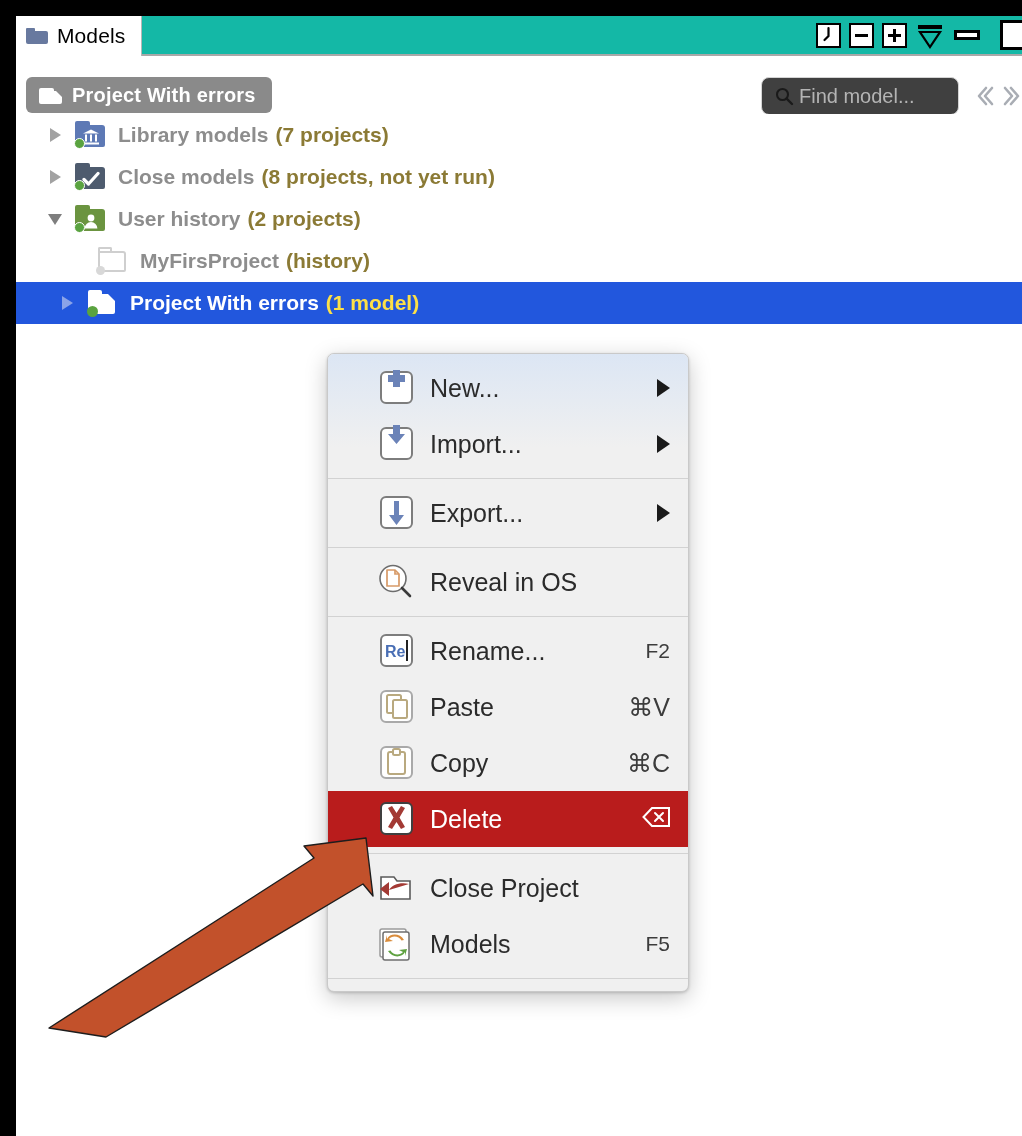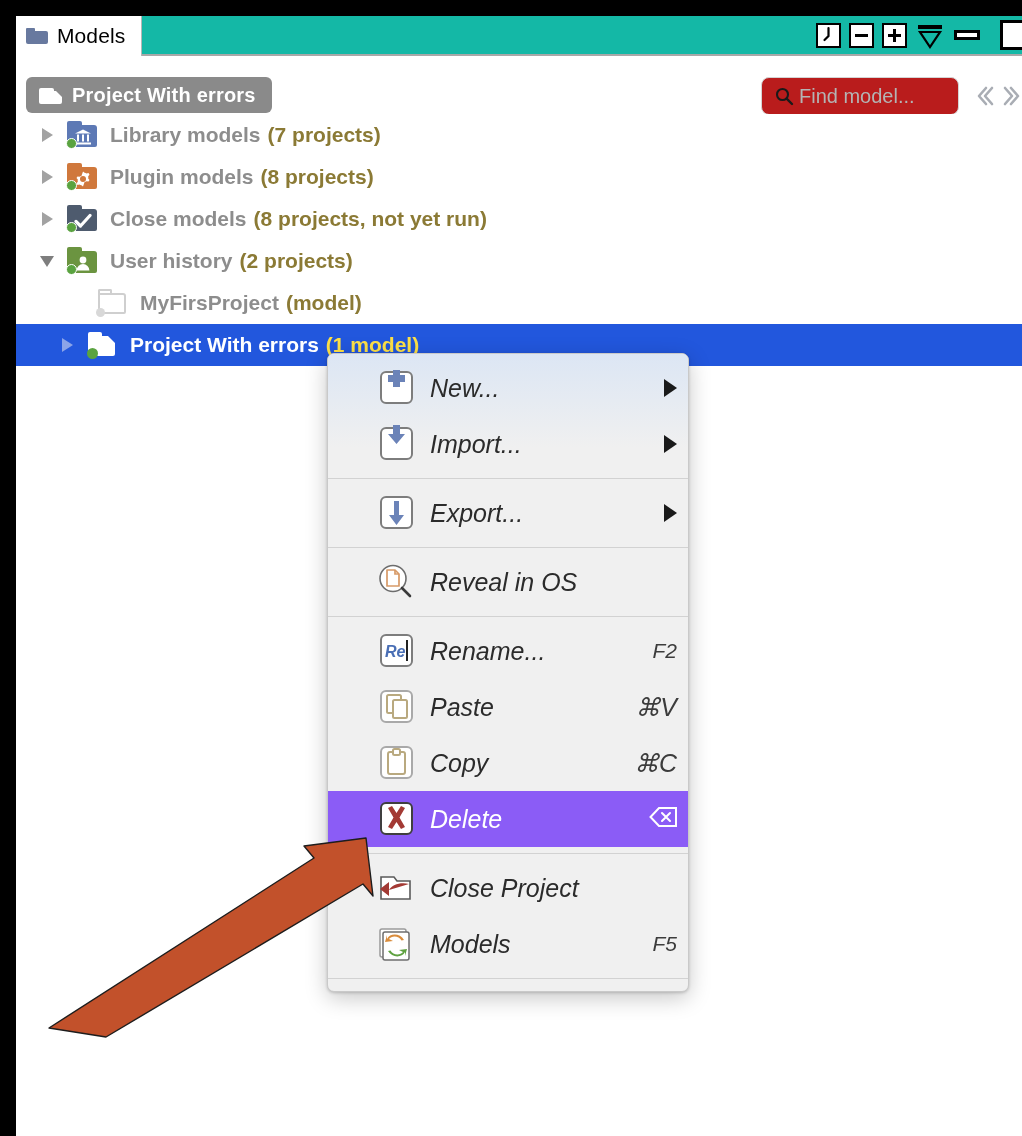--- a/index.html
+++ b/index.html
@@ -168,21 +168,21 @@
     color: #ffffff;
     font-size: 20px;
     font-weight: bold;
     letter-spacing: 0.2px;
   }
 
   .searchbox {
     position: absolute;
     right: 63px; top: 21px;
     width: 198px; height: 38px;
-    background: #b91c1c;
+    background: #404040;
     border: 1px solid #d4d4d4;
     border-radius: 8px;
     display: flex;
     align-items: center;
     padding-left: 12px;
     box-sizing: border-box;
   }
   .search-icon { width: 20px; height: 20px; flex: 0 0 auto; margin-right: 5px; }
   .search-ph {
     color: #b4b4b4;
@@ -203,21 +203,21 @@
     left: 0; top: 98px;
     width: 1006px;
     bottom: 0;
     background: #ffffff;
   }
   .row {
     position: relative;
     height: 42px;
     display: flex;
     align-items: center;
-    padding-left: 20px;
+    padding-left: 28px;
     box-sizing: border-box;
   }
   .row.selected { background: #2257dd; }
   .twisty {
     width: 22px; flex: 0 0 auto;
     display: flex; align-items: center; justify-content: center;
     margin-right: 6px;
   }
   .twisty .tri-r {
     width: 0; height: 0;
@@ -342,26 +342,25 @@
     border-radius: 7px;
     box-shadow: 0 6px 22px rgba(0,0,0,0.22), 0 1px 3px rgba(0,0,0,0.18);
     padding: 6px 0 6px 0;
     box-sizing: border-box;
     overflow: hidden;
   }
   .mi {
     height: 56px;
     display: flex;
     align-items: center;
-    padding: 0 11px 0 48px;
+    padding: 0 18px 0 48px;
     box-sizing: border-box;
     position: relative;
-    font-style: italic;
-  }
-  .mi.hl { background: #8b5cf6; }
+  }
+  .mi.hl { background: #b91c1c; }
   .mi-icon {
     width: 40px; height: 40px;
     flex: 0 0 auto;
     margin-right: 14px;
     position: relative;
   }
   .mi-label {
     font-size: 25px;
     color: #2b2b2b;
     flex: 1 1 auto;
@@ -520,38 +519,20 @@
             <rect x="13" y="6.5" width="2" height="7" fill="#fff"></rect>
             <rect x="1" y="14.5" width="16" height="2" fill="#fff"></rect>
           </svg>
         </span>
         <span class="dot"></span>
       </span>
       <span class="row-label">Library models</span>
       <span class="row-count">(7 projects)</span>
     </div>
 
-    <div class="row">
-      <span class="twisty">
-            <span class="tri-r"></span>
-          </span>
-      <span class="ficon">
-        <span class="ft" style="background:#d0783c"></span>
-        <span class="fb" style="background:#d0783c"></span>
-        <span class="glyph">
-          <svg width="18" height="18" viewBox="0 0 18 18">
-            <path d="M9 1.5 l1.6 1.2 a6.5 6.5 0 0 1 1.9 .8 l2-.4 1 1.7 -1.3 1.5 a6.5 6.5 0 0 1 0 2.1 l1.3 1.5 -1 1.7 -2-.4 a6.5 6.5 0 0 1 -1.9 .8 L9 16.5 7.4 15.3 a6.5 6.5 0 0 1 -1.9-.8 l-2 .4 -1-1.7 1.3-1.5 a6.5 6.5 0 0 1 0-2.1 L2.5 8.1 3.5 6.4 l2 .4 a6.5 6.5 0 0 1 1.9-.8 Z" fill="#fff"></path>
-            <circle cx="9" cy="9" r="3" fill="#d0783c"></circle>
-          </svg>
-        </span>
-        <span class="dot"></span>
-      </span>
-      <span class="row-label">Plugin models</span>
-      <span class="row-count">(8 projects)</span>
-    </div>
 
     <div class="row">
       <span class="twisty">
             <span class="tri-r"></span>
           </span>
       <span class="ficon">
         <span class="ft" style="background:#4e5b6e"></span>
         <span class="fb" style="background:#4e5b6e"></span>
         <span class="glyph">
           <svg width="18" height="18" viewBox="0 0 18 18">
@@ -583,21 +564,21 @@
       <span class="row-count">(2 projects)</span>
     </div>
 
     <div class="row indent2">
       <span class="ofolder">
         <span class="otab"></span>
             <span class="obody"></span>
             <span class="odot"></span>
       </span>
       <span class="row-label">MyFirsProject</span>
-      <span class="row-count">(model)</span>
+      <span class="row-count">(history)</span>
     </div>
 
     <div class="row indent2b selected">
       <span class="twisty">
             <span class="tri-r"></span>
           </span>
       <span class="wfolder">
         <span class="wtab"></span>
             <span class="wbody"></span>
             <span class="wcut"></span>

